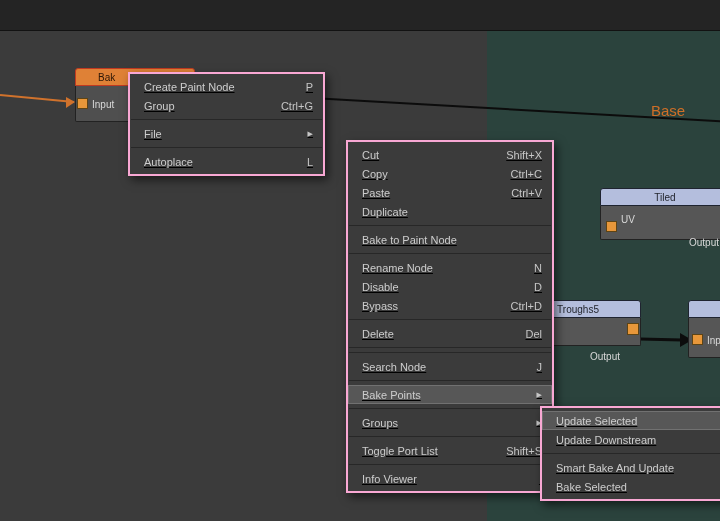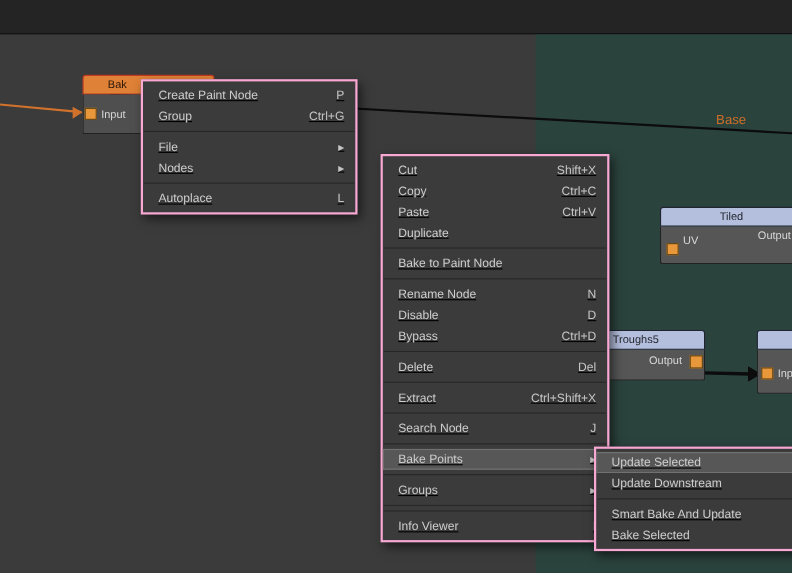--- a/index.html
+++ b/index.html
@@ -21,23 +21,23 @@
   .node { position:absolute; z-index:3; }
   .node-header { height:18px; line-height:17px; font-size:10px; text-align:center;
                  color:#23262e; background:#b4bedd; border:1px solid #1f2430;
                  border-radius:3px 3px 0 0; overflow:hidden; white-space:nowrap; }
   .node-body { position:relative; background:#565656; border:1px solid #222; border-top:none;
                border-radius:0 0 2px 2px; }
   .bake .node-header { background:#df8136; border-color:#c03a20; color:#2b1707; text-align:left; padding-left:22px; }
   .bake .node-body   { background:#4f4f4f; }
   .port { position:absolute; width:11px; height:11px; background:#e8973a; border:1px solid #5e4415; }
   .port-label { position:absolute; font-size:10px; color:#d8d8d8; white-space:nowrap; }
-  .out-label  { position:absolute; font-size:10px; color:#d8d8d8; white-space:nowrap; }
-
-  .base-label { position:absolute; left:651px; top:102px; z-index:3; font-size:12px; color:#cf6f27; }
+  .out-label  { position:absolute; font-size:10px; color:#d8d8d8; white-space:nowrap;margin-top:28px; }
+
+  .base-label { position:absolute; left:651px; top:102px; z-index:3; font-size:15px; color:#cf6f27; }
   .partial-label { position:absolute; left:527px; top:344px; z-index:3; font-size:10px; color:#c9c9c9; }
 
   
   .menu { position:absolute; background:#3b3b3b; border:2px solid #f9a8d4; padding:3px 0;
           box-shadow:3px 4px 9px rgba(0,0,0,.55); z-index:10;text-decoration:underline; }
   .menu-item { height:19px; display:flex; align-items:center; justify-content:space-between;
                padding:0 10px 0 14px; font-size:11px; color:#cdcdcd; white-space:nowrap; cursor:default; }
   .menu-item .sc { margin-left:22px; color:#c6c6c6; }
   .menu-item .arrow { font-size:7px; color:#c6c6c6; }
   .menu-item.hl { background:#575757; box-shadow:inset 0 0 0 1px #717171; }
@@ -109,24 +109,20 @@
       </div>
       <div class="menu-item">
         <span class="lab">Group</span>
         <span class="sc">Ctrl+G</span>
       </div>
       <div class="menu-sep"></div>
       <div class="menu-item">
         <span class="lab">File</span>
         <span class="arrow">▶</span>
       </div>
-      <div class="menu-item">
-        <span class="lab">Nodes</span>
-        <span class="arrow">▶</span>
-      </div>
       <div class="menu-sep"></div>
       <div class="menu-item">
         <span class="lab">Autoplace</span>
         <span class="sc">L</span>
       </div>
     </div>
   <div class="menu" id="menu-edit">
       <div class="menu-item">
         <span class="lab">Cut</span>
         <span class="sc">Shift+X</span>
@@ -160,40 +156,40 @@
       <div class="menu-item">
         <span class="lab">Bypass</span>
         <span class="sc">Ctrl+D</span>
       </div>
       <div class="menu-sep"></div>
       <div class="menu-item">
         <span class="lab">Delete</span>
         <span class="sc">Del</span>
       </div>
       <div class="menu-sep"></div>
-      <div class="menu-item">
-        <span class="lab">Extract</span>
-        <span class="sc">Ctrl+Shift+X</span>
-      </div>
       <div class="menu-sep"></div>
       <div class="menu-item">
         <span class="lab">Search Node</span>
         <span class="sc">J</span>
       </div>
       <div class="menu-sep"></div>
       <div class="menu-item hl">
         <span class="lab">Bake Points</span>
         <span class="arrow">▶</span>
       </div>
       <div class="menu-sep"></div>
       <div class="menu-item">
         <span class="lab">Groups</span>
         <span class="arrow">▶</span>
       </div>
       <div class="menu-sep"></div>
+      <div class="menu-item">
+        <span class="lab">Toggle Port List</span>
+        <span class="sc">Shift+S</span>
+      </div>
       <div class="menu-sep"></div>
       <div class="menu-item">
         <span class="lab">Info Viewer</span>
         <span class="sc">I</span>
       </div>
     </div>
   <div class="menu" id="menu-bake-points">
       <div class="menu-item hl">
         <span class="lab">Update Selected</span>
         <span class="sc"></span>

